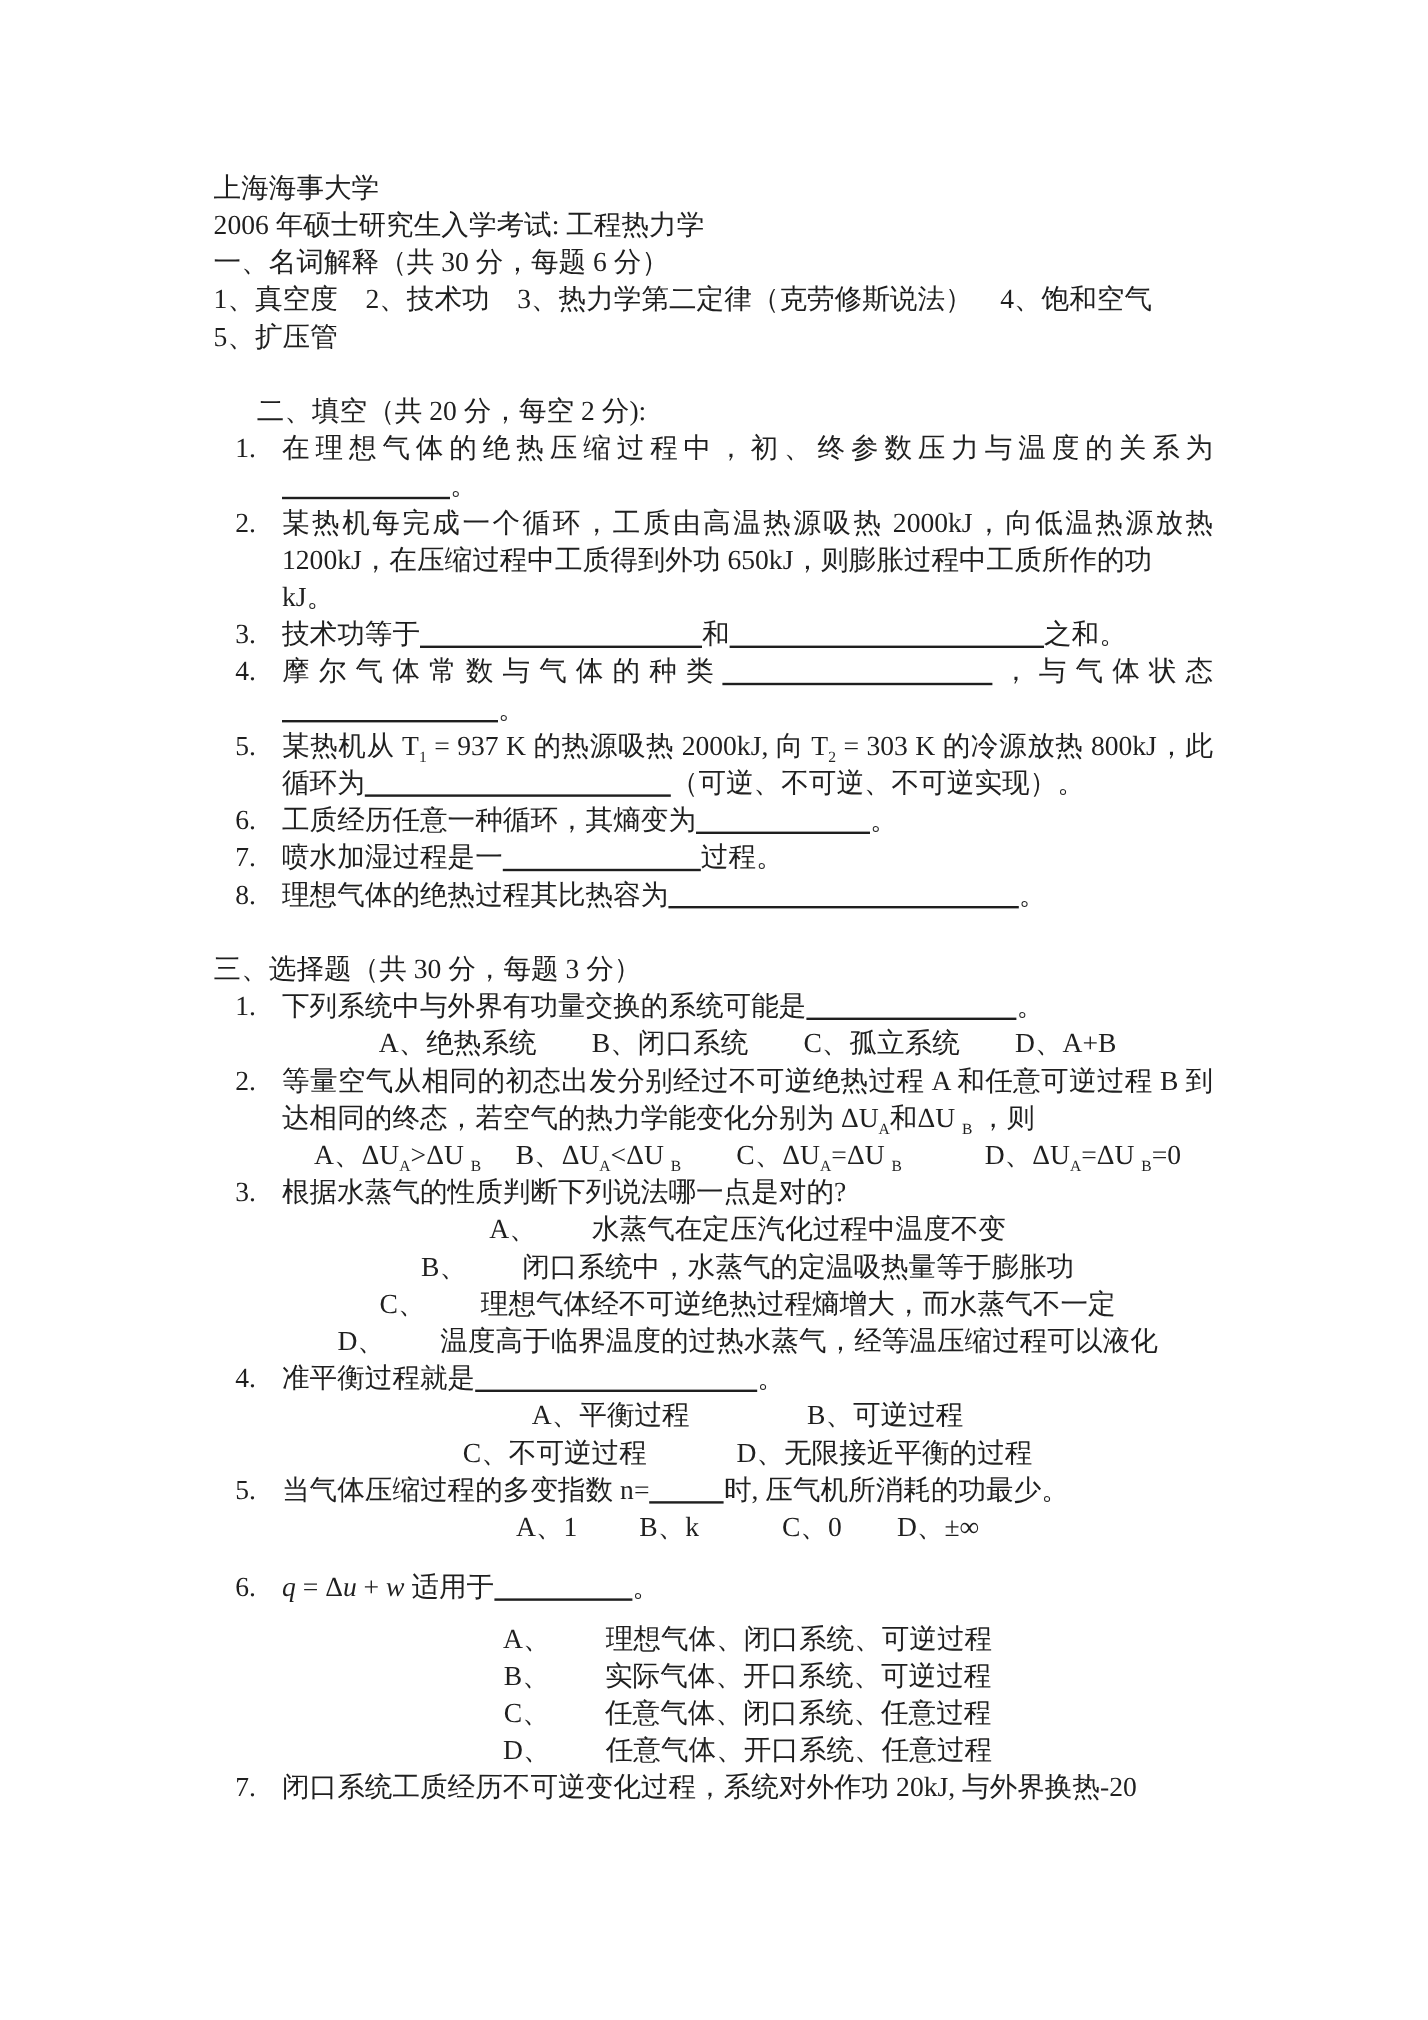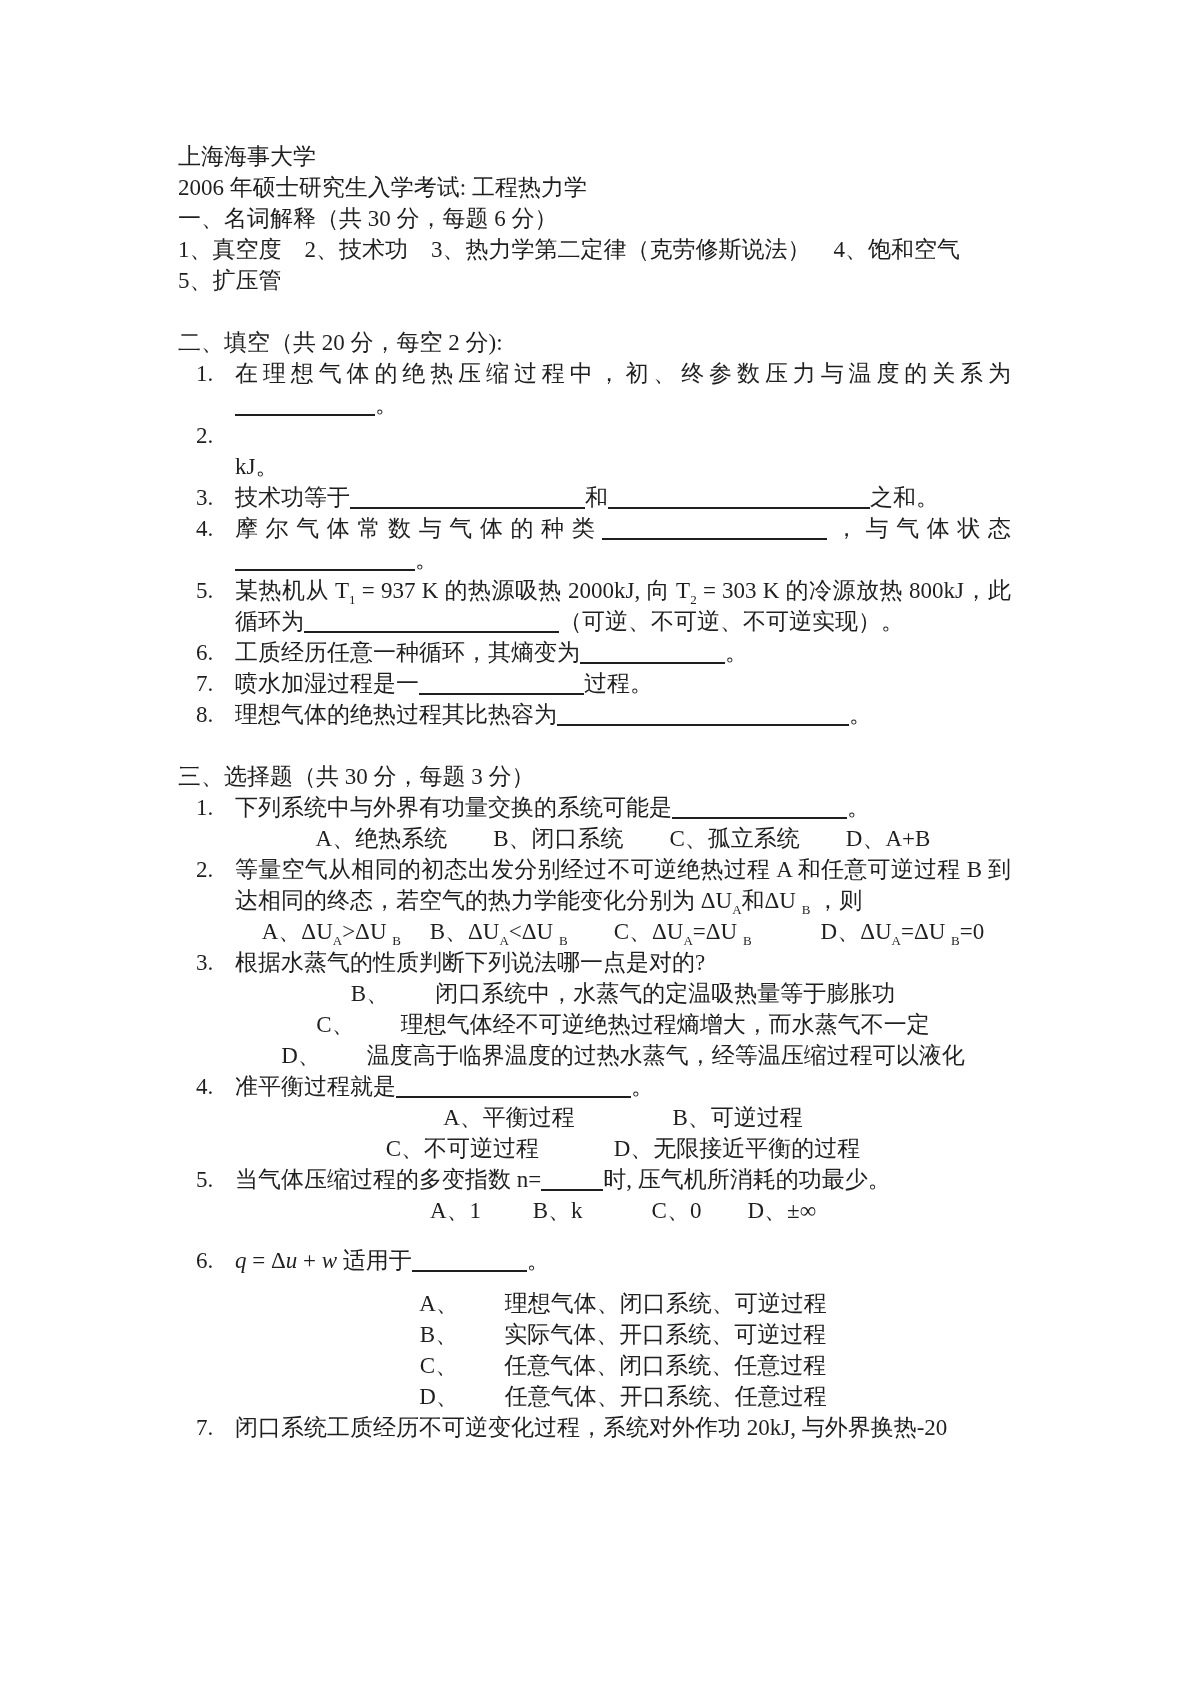--- a/index.html
+++ b/index.html
@@ -23,28 +23,28 @@
 <body>
 
 <div class="page">
   <div class="content">
     <div class="title">上海海事大学</div>
     <div class="subtitle">2006 年硕士研究生入学考试: 工程热力学</div>
     <div id="doc">
         <div class="sec"><span>一、名词解释（共 30 分，每题 6 分）</span></div>
         <div class="plain"><span>1、真空度　2、技术功　3、热力学第二定律（克劳修斯说法）　4、饱和空气</span></div>
         <div class="plain"><span>5、扩压管</span></div>
-        <div class="sec" style="margin-top: 31px;"><span>二、填空（共 20 分，每空 2 分):</span></div>
+        <div class="sec" style="margin-top: 31px; margin-left: 36px;"><span>二、填空（共 20 分，每空 2 分):</span></div>
         <div class="item">
           <span class="num">1.</span>
           <span class="ibody"><span>在理想气体的绝热压缩过程中，初、终参数压力与温度的关系为</span><span class="bl" style="width: 140px;"></span><span>。</span></span>
         </div>
         <div class="item">
           <span class="num">2.</span>
-          <span class="ibody"><br><span>kJ。</span></span>
+          <span class="ibody"><span>某热机每完成一个循环，工质由高温热源吸热 2000kJ，向低温热源放热 1200kJ，在压缩过程中工质得到外功 650kJ，则膨胀过程中工质所作的功</span><br><span>kJ。</span></span>
         </div>
         <div class="item">
           <span class="num">3.</span>
           <span class="ibody"><span>技术功等于</span><span class="bl" style="width: 235px;"></span><span>和</span><span class="bl" style="width: 262px;"></span><span>之和。</span></span>
         </div>
         <div class="item">
           <span class="num">4.</span>
           <span class="ibody"><span>摩尔气体常数与气体的种类</span><span class="bl" style="width: 225px;"></span><span>，与气体状态</span><span class="bl" style="width: 180px;"></span><span>。</span></span>
         </div>
         <div class="item">
@@ -71,20 +71,21 @@
         <div class="opt"><span>A、绝热系统　　B、闭口系统　　C、孤立系统　　D、A+B</span></div>
         <div class="item">
           <span class="num">2.</span>
           <span class="ibody"><span>等量空气从相同的初态出发分别经过不可逆绝热过程 A 和任意可逆过程 B 到达相同的终态，若空气的热力学能变化分别为 ΔU</span><sub>A</sub><span>和ΔU </span><sub>B</sub><span> ，则</span></span>
         </div>
         <div class="opt"><span>A、ΔU</span><sub>A</sub><span>&gt;ΔU </span><sub>B</sub><span>　 B、ΔU</span><sub>A</sub><span>&lt;ΔU </span><sub>B</sub><span>　　C、ΔU</span><sub>A</sub><span>=ΔU </span><sub>B</sub><span>　　　D、ΔU</span><sub>A</sub><span>=ΔU </span><sub>B</sub><span>=0</span></div>
         <div class="item">
           <span class="num">3.</span>
           <span class="ibody"><span>根据水蒸气的性质判断下列说法哪一点是对的?</span></span>
         </div>
+        <div class="opt"><span>A、　　水蒸气在定压汽化过程中温度不变</span></div>
         <div class="opt"><span>B、　　闭口系统中，水蒸气的定温吸热量等于膨胀功</span></div>
         <div class="opt"><span>C、　　理想气体经不可逆绝热过程熵增大，而水蒸气不一定</span></div>
         <div class="opt"><span>D、　　温度高于临界温度的过热水蒸气，经等温压缩过程可以液化</span></div>
         <div class="item">
           <span class="num">4.</span>
           <span class="ibody"><span>准平衡过程就是</span><span class="bl" style="width: 235px;"></span><span>。</span></span>
         </div>
         <div class="opt"><span>A、平衡过程　　　　 B、可逆过程</span></div>
         <div class="opt"><span>C、不可逆过程　　　 D、无限接近平衡的过程</span></div>
         <div class="item">

